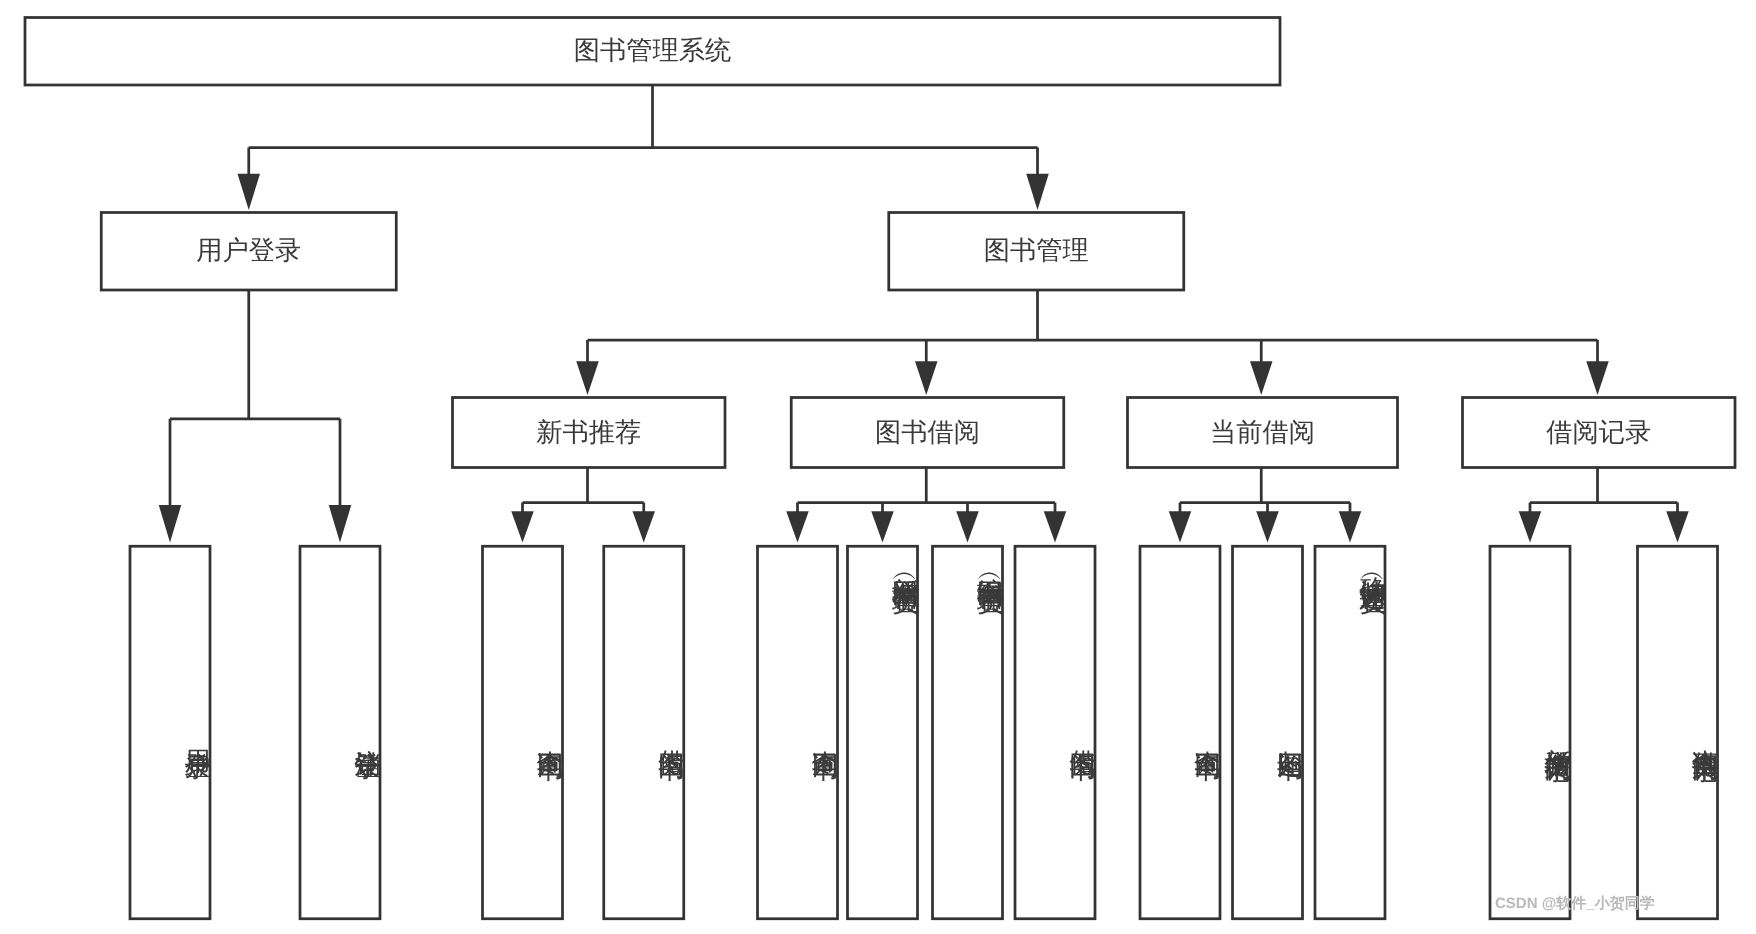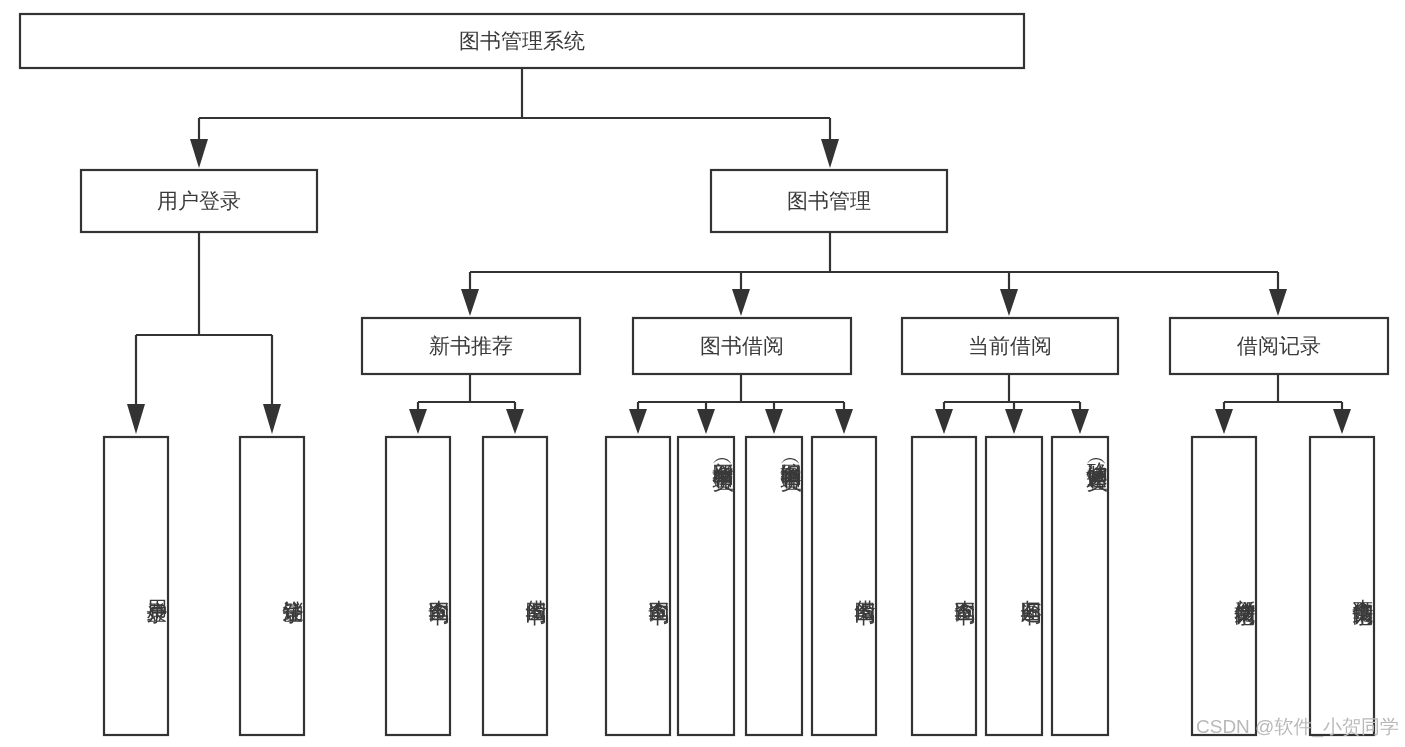--- a/index.html
+++ b/index.html
@@ -58,23 +58,24 @@
     color: #3a3a3a;
     letter-spacing: 1.5px;
     white-space: nowrap;
     pointer-events: none;
   }
   .watermark {
     position: absolute;
     left: 1196px;
     top: 714px;
     font-family: "Liberation Sans", sans-serif;
-    font-size: 19px;
+    font-size: 12px;
     color: #b9b9b9;
     white-space: nowrap;
+    font-weight: bold;
   }
 </style>
 </head>
 <body>
 
 <div id="diagram-root">
 
   <svg id="tree-svg" viewBox="0 0 1405 747">
 
     <g>

